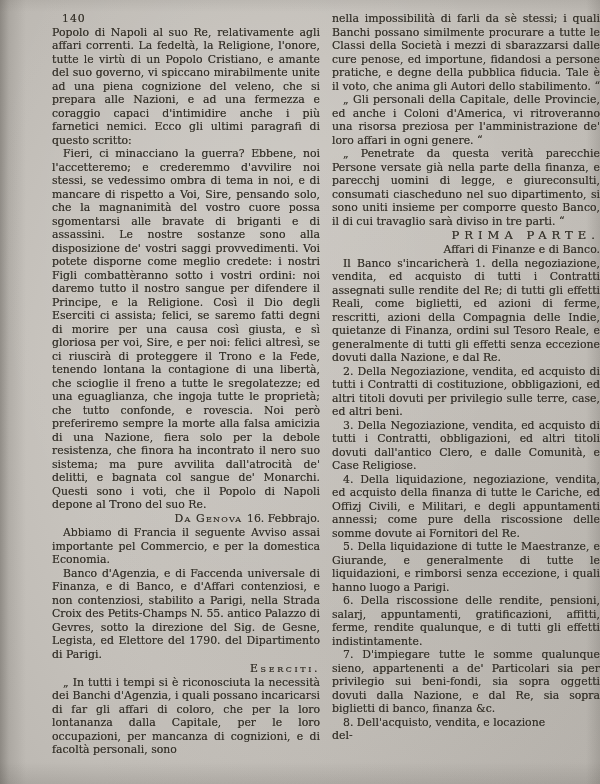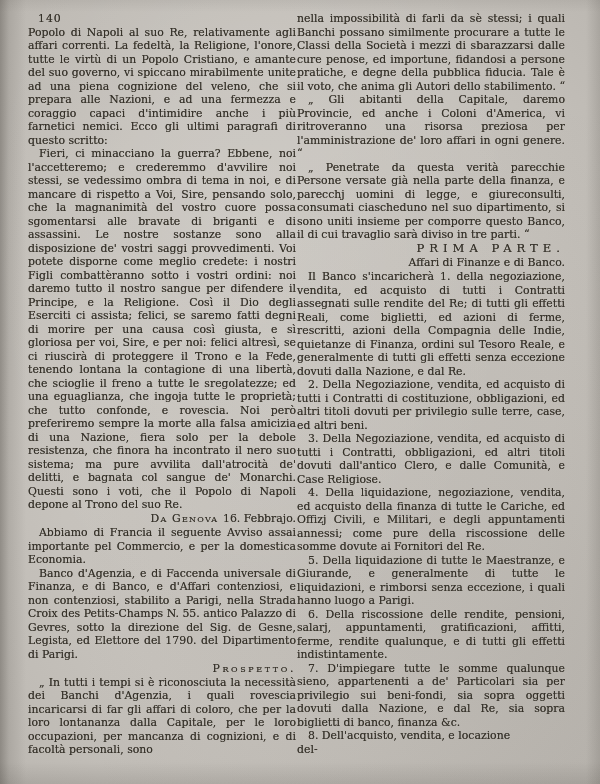--- a/index.html
+++ b/index.html
@@ -17,21 +17,21 @@
       linear-gradient(180deg, rgba(64,60,54,0.08) 0px, rgba(0,0,0,0) 12px),
       radial-gradient(ellipse at 42% 30%, rgba(255,255,255,0.10) 0%, rgba(0,0,0,0) 55%),
       radial-gradient(ellipse at 85% 80%, rgba(90,84,76,0.10) 0%, rgba(0,0,0,0) 60%),
       radial-gradient(ellipse at 50% 50%, #cac6c0 0%, #c6c2bc 60%, #bcb8b2 100%);
     font-family:"DejaVu Serif","Liberation Serif",serif;
     font-size:10.9px;
     line-height:13.5px;
     color:#353129;
     text-shadow:0 0 0.6px rgba(53,49,41,0.65);
   }
-  .columns{display:flex;gap:1px;}
+  .columns{display:flex;gap:12px;margin-left:24px;}
   .col{width:268px;flex:0 0 268px;}
   .page-number{margin-left:10px;letter-spacing:1px;}
   .block{text-align:justify;}
   .indent{text-indent:11px;}
   .kind-heading{margin:0.5px 0;}
   .align-center{text-align:right;}
   .align-right{padding-right:30px;}
   .style-italic{}
   .style-smallcaps{font-variant:small-caps;letter-spacing:1.2px;}
   .style-smallcaps-spaced{font-variant:small-caps;letter-spacing:2.6px;}
@@ -44,28 +44,28 @@
 <div class="page">
   <div class="columns">
     <div class="col">
       <div class="page-number">140</div>
       <div>
           <div class="block kind-paragraph"><span class="style-italic">Popolo di Napoli al suo Re</span><span>, relativamente agli affari correnti. La fedeltà, la Religione, l'onore, tutte le virtù di un Popolo Cristiano, e amante del suo governo, vi spiccano mirabilmente unite ad una piena cognizione del veleno, che si prepara alle Nazioni, e ad una fermezza e coraggio capaci d'intimidire anche i più farnetici nemici. Ecco gli ultimi paragrafi di questo scritto:</span></div>
           <div class="block kind-paragraph style-italic indent">Fieri, ci minacciano la guerra? Ebbene, noi l'accetteremo; e crederemmo d'avvilire noi stessi, se vedessimo ombra di tema in noi, e di mancare di rispetto a Voi, Sire, pensando solo, che la magnanimità del vostro cuore possa sgomentarsi alle bravate di briganti e di assassini. Le nostre sostanze sono alla disposizione de' vostri saggi provvedimenti. Voi potete disporne come meglio credete: i nostri Figli combattèranno sotto i vostri ordini: noi daremo tutto il nostro sangue per difendere il Principe, e la Religione. Così il Dio degli Eserciti ci assista; felici, se saremo fatti degni di morire per una causa così giusta, e sì gloriosa per voi, Sire, e per noi: felici altresì, se ci riuscirà di proteggere il Trono e la Fede, tenendo lontana la contagione di una libertà, che scioglie il freno a tutte le sregolatezze; ed una eguaglianza, che ingoja tutte le proprietà; che tutto confonde, e rovescia. Noi però preferiremo sempre la morte alla falsa amicizia di una Nazione, fiera solo per la debole resistenza, che finora ha incontrato il nero suo sistema; ma pure avvilita dall'atrocità de' delitti, e bagnata col sangue de' Monarchi. Questi sono i voti, che il Popolo di Napoli depone al Trono del suo Re.</div>
           <div class="block kind-heading align-center"><span class="style-smallcaps">Da Genova </span><span>16. Febbrajo.</span></div>
           <div class="block kind-paragraph indent">Abbiamo di Francia il seguente Avviso assai importante pel Commercio, e per la domestica Economia.</div>
           <div class="block kind-paragraph style-italic indent">Banco d'Agenzia, e di Faccenda universale di Finanza, e di Banco, e d'Affari contenziosi, e non contenziosi, stabilito a Parigi, nella Strada Croix des Petits-Champs N. 55. antico Palazzo di Gevres, sotto la direzione del Sig. de Gesne, Legista, ed Elettore del 1790. del Dipartimento di Parigi.</div>
-          <div class="block kind-heading style-smallcaps-spaced align-center">Prospetto.</div>
-          <div class="block kind-paragraph indent">„ In tutti i tempi si è riconosciuta la necessità dei Banchi d'Agenzia, i quali rovescia incaricarsi di far gli affari di coloro, che per la loro lontananza dalla Capitale, per le loro occupazioni, per mancanza di cognizioni, e di facoltà personali, sono</div>
+          <div class="block kind-heading style-smallcaps-spaced align-center">Eserciti.</div>
+          <div class="block kind-paragraph indent">„ In tutti i tempi si è riconosciuta la necessità dei Banchi d'Agenzia, i quali possano incaricarsi di far gli affari di coloro, che per la loro lontananza dalla Capitale, per le loro occupazioni, per mancanza di cognizioni, e di facoltà personali, sono</div>
         </div>
     </div>
     <div class="col">
       <div>
           <div class="block kind-paragraph">nella impossibilità di farli da sè stessi; i quali Banchi possano similmente procurare a tutte le Classi della Società i mezzi di sbarazzarsi dalle cure penose, ed importune, fidandosi a persone pratiche, e degne della pubblica fiducia. Tale è il voto, che anima gli Autori dello stabilimento. “</div>
-          <div class="block kind-paragraph indent">„ Gli abitanti della Capitale, daremo Provincie, ed anche i Coloni d'America, vi ritroveranno una risorsa preziosa per l'amministrazione de' loro affari in ogni genere. “</div>
+          <div class="block kind-paragraph indent">„ Gli personali della Capitale, delle Provincie, ed anche i Coloni d'America, vi ritroveranno una risorsa preziosa per l'amministrazione de' loro affari in ogni genere. “</div>
           <div class="block kind-paragraph indent">„ Penetrate da questa verità parecchie Persone versate già nella parte della finanza, e parecchj uomini di legge, e giureconsulti, consumati ciascheduno nel suo dipartimento, si sono uniti insieme per comporre questo Banco, il di cui travaglio sarà diviso in tre parti. “</div>
           <div class="block kind-heading style-caps-spaced align-center">PRIMA PARTE.</div>
           <div class="block kind-heading style-italic align-center">Affari di Finanze e di Banco.</div>
           <div class="block kind-paragraph indent">Il Banco s'incaricherà 1. della negoziazione, vendita, ed acquisto di tutti i Contratti assegnati sulle rendite del Re; di tutti gli effetti Reali, come biglietti, ed azioni di ferme, rescritti, azioni della Compagnia delle Indie, quietanze di Finanza, ordini sul Tesoro Reale, e generalmente di tutti gli effetti senza eccezione dovuti dalla Nazione, e dal Re.</div>
           <div class="block kind-paragraph indent">2. Della Negoziazione, vendita, ed acquisto di tutti i Contratti di costituzione, obbligazioni, ed altri titoli dovuti per privilegio sulle terre, case, ed altri beni.</div>
           <div class="block kind-paragraph indent">3. Della Negoziazione, vendita, ed acquisto di tutti i Contratti, obbligazioni, ed altri titoli dovuti dall'antico Clero, e dalle Comunità, e Case Religiose.</div>
           <div class="block kind-paragraph indent">4. Della liquidazione, negoziazione, vendita, ed acquisto della finanza di tutte le Cariche, ed Offizj Civili, e Militari, e degli appuntamenti annessi; come pure della riscossione delle somme dovute ai Fornitori del Re.</div>
           <div class="block kind-paragraph indent">5. Della liquidazione di tutte le Maestranze, e Giurande, e generalmente di tutte le liquidazioni, e rimborsi senza eccezione, i quali hanno luogo a Parigi.</div>
           <div class="block kind-paragraph indent">6. Della riscossione delle rendite, pensioni, salarj, appuntamenti, gratificazioni, affitti, ferme, rendite qualunque, e di tutti gli effetti indistintamente.</div>
           <div class="block kind-paragraph indent">7. D'impiegare tutte le somme qualunque sieno, appartenenti a de' Particolari sia per privilegio sui beni-fondi, sia sopra oggetti dovuti dalla Nazione, e dal Re, sia sopra biglietti di banco, finanza &amp;c.</div>

